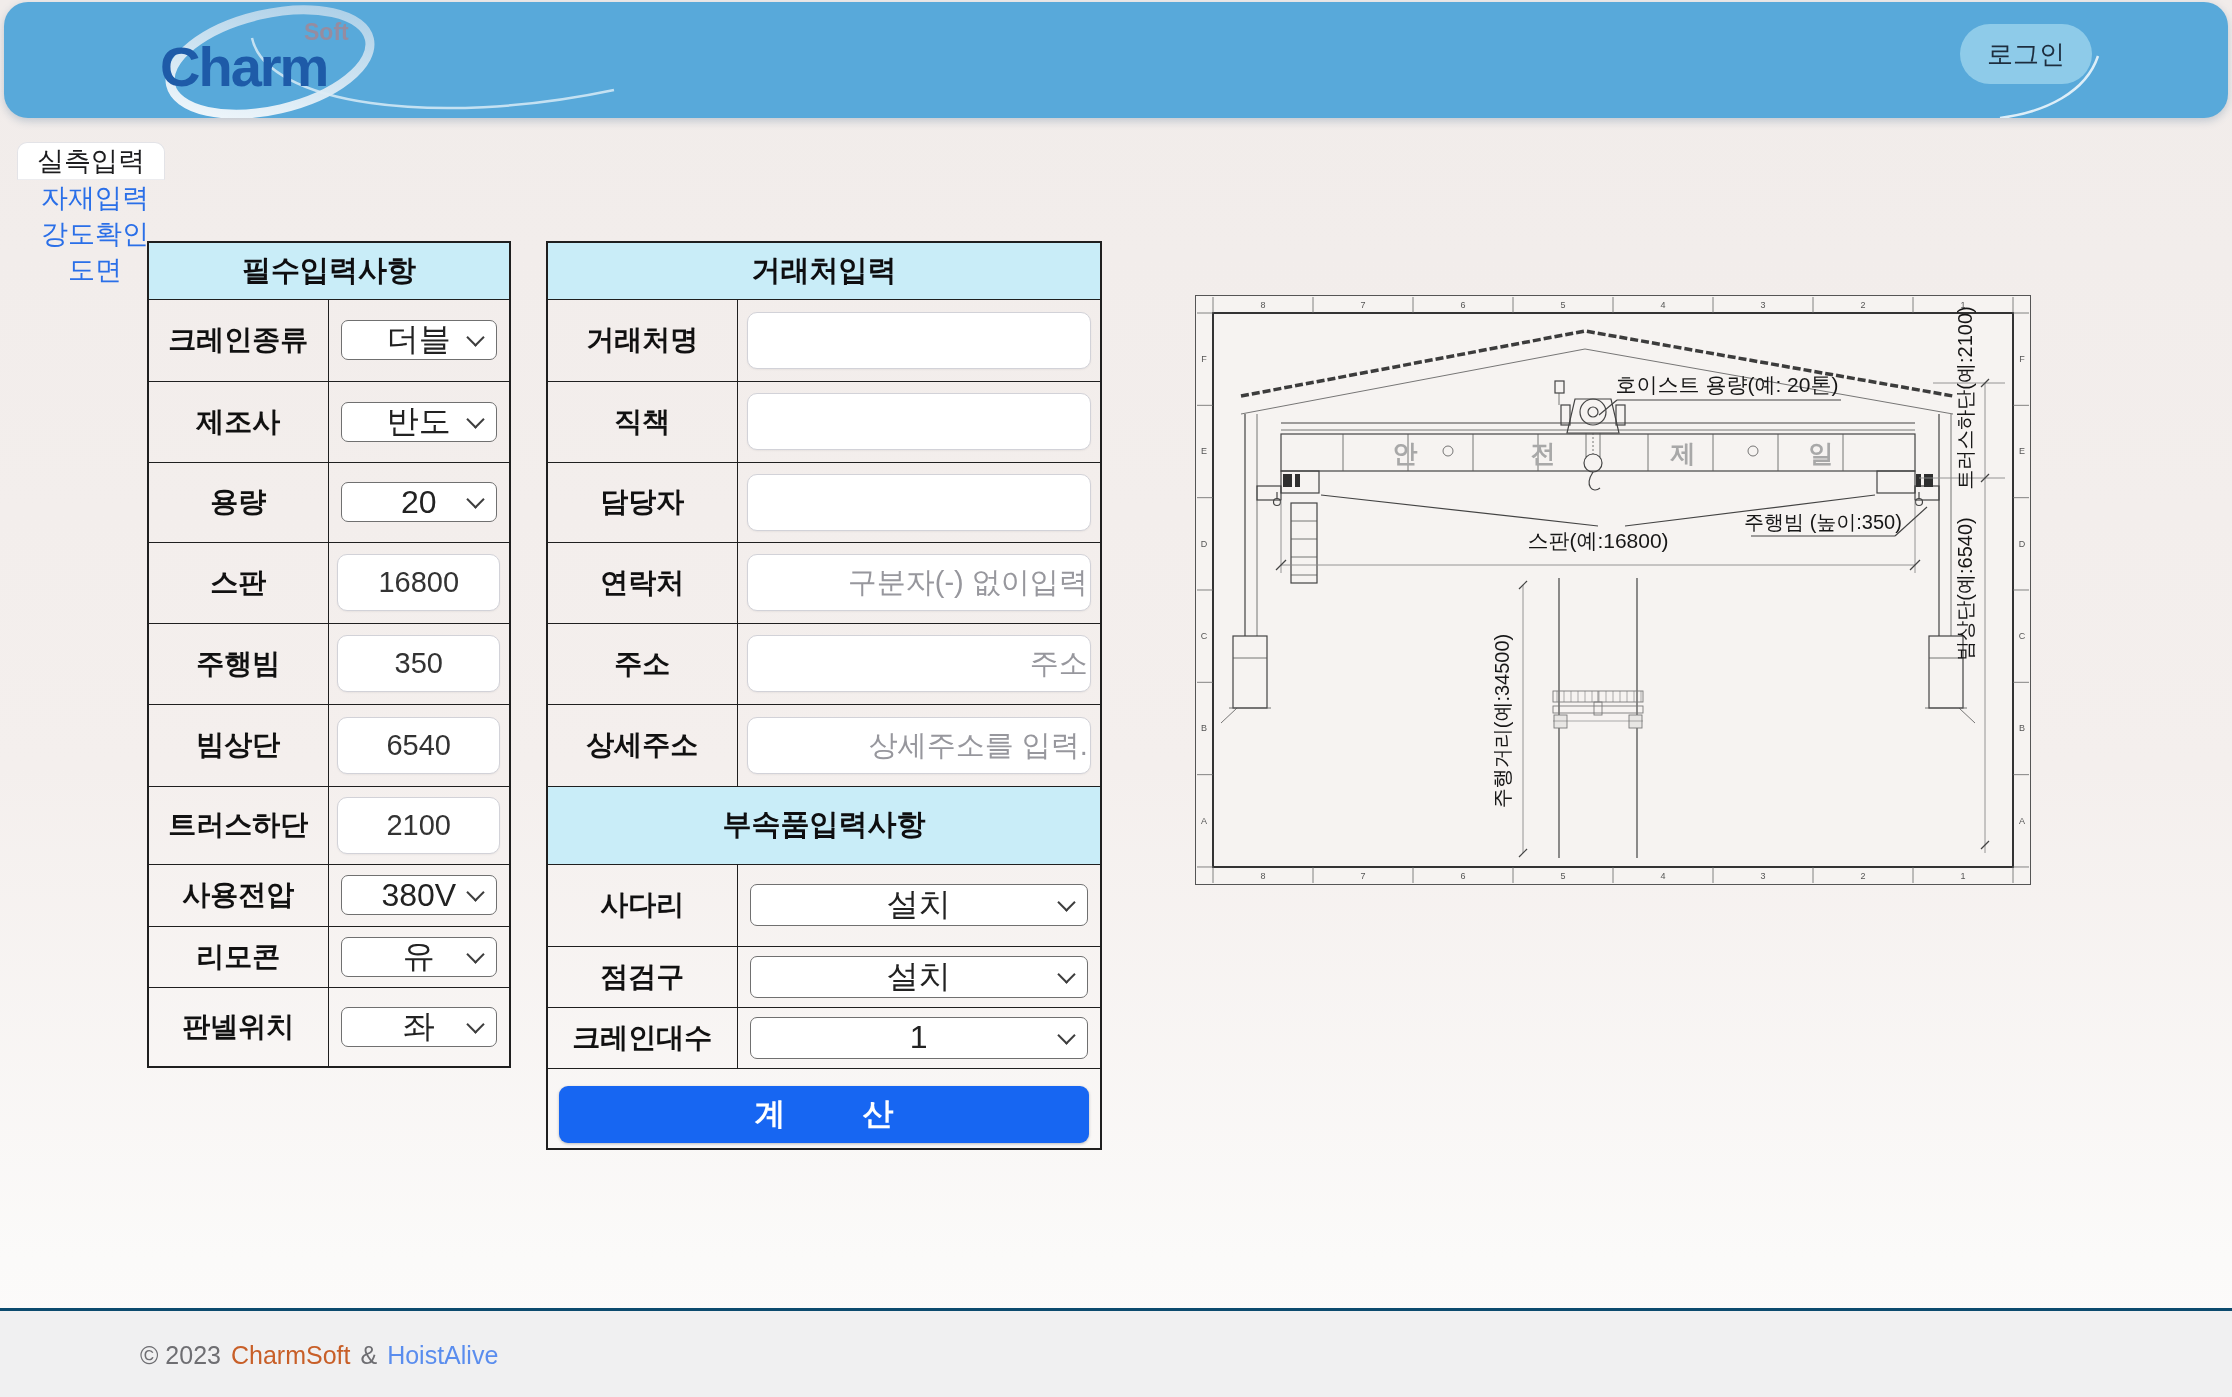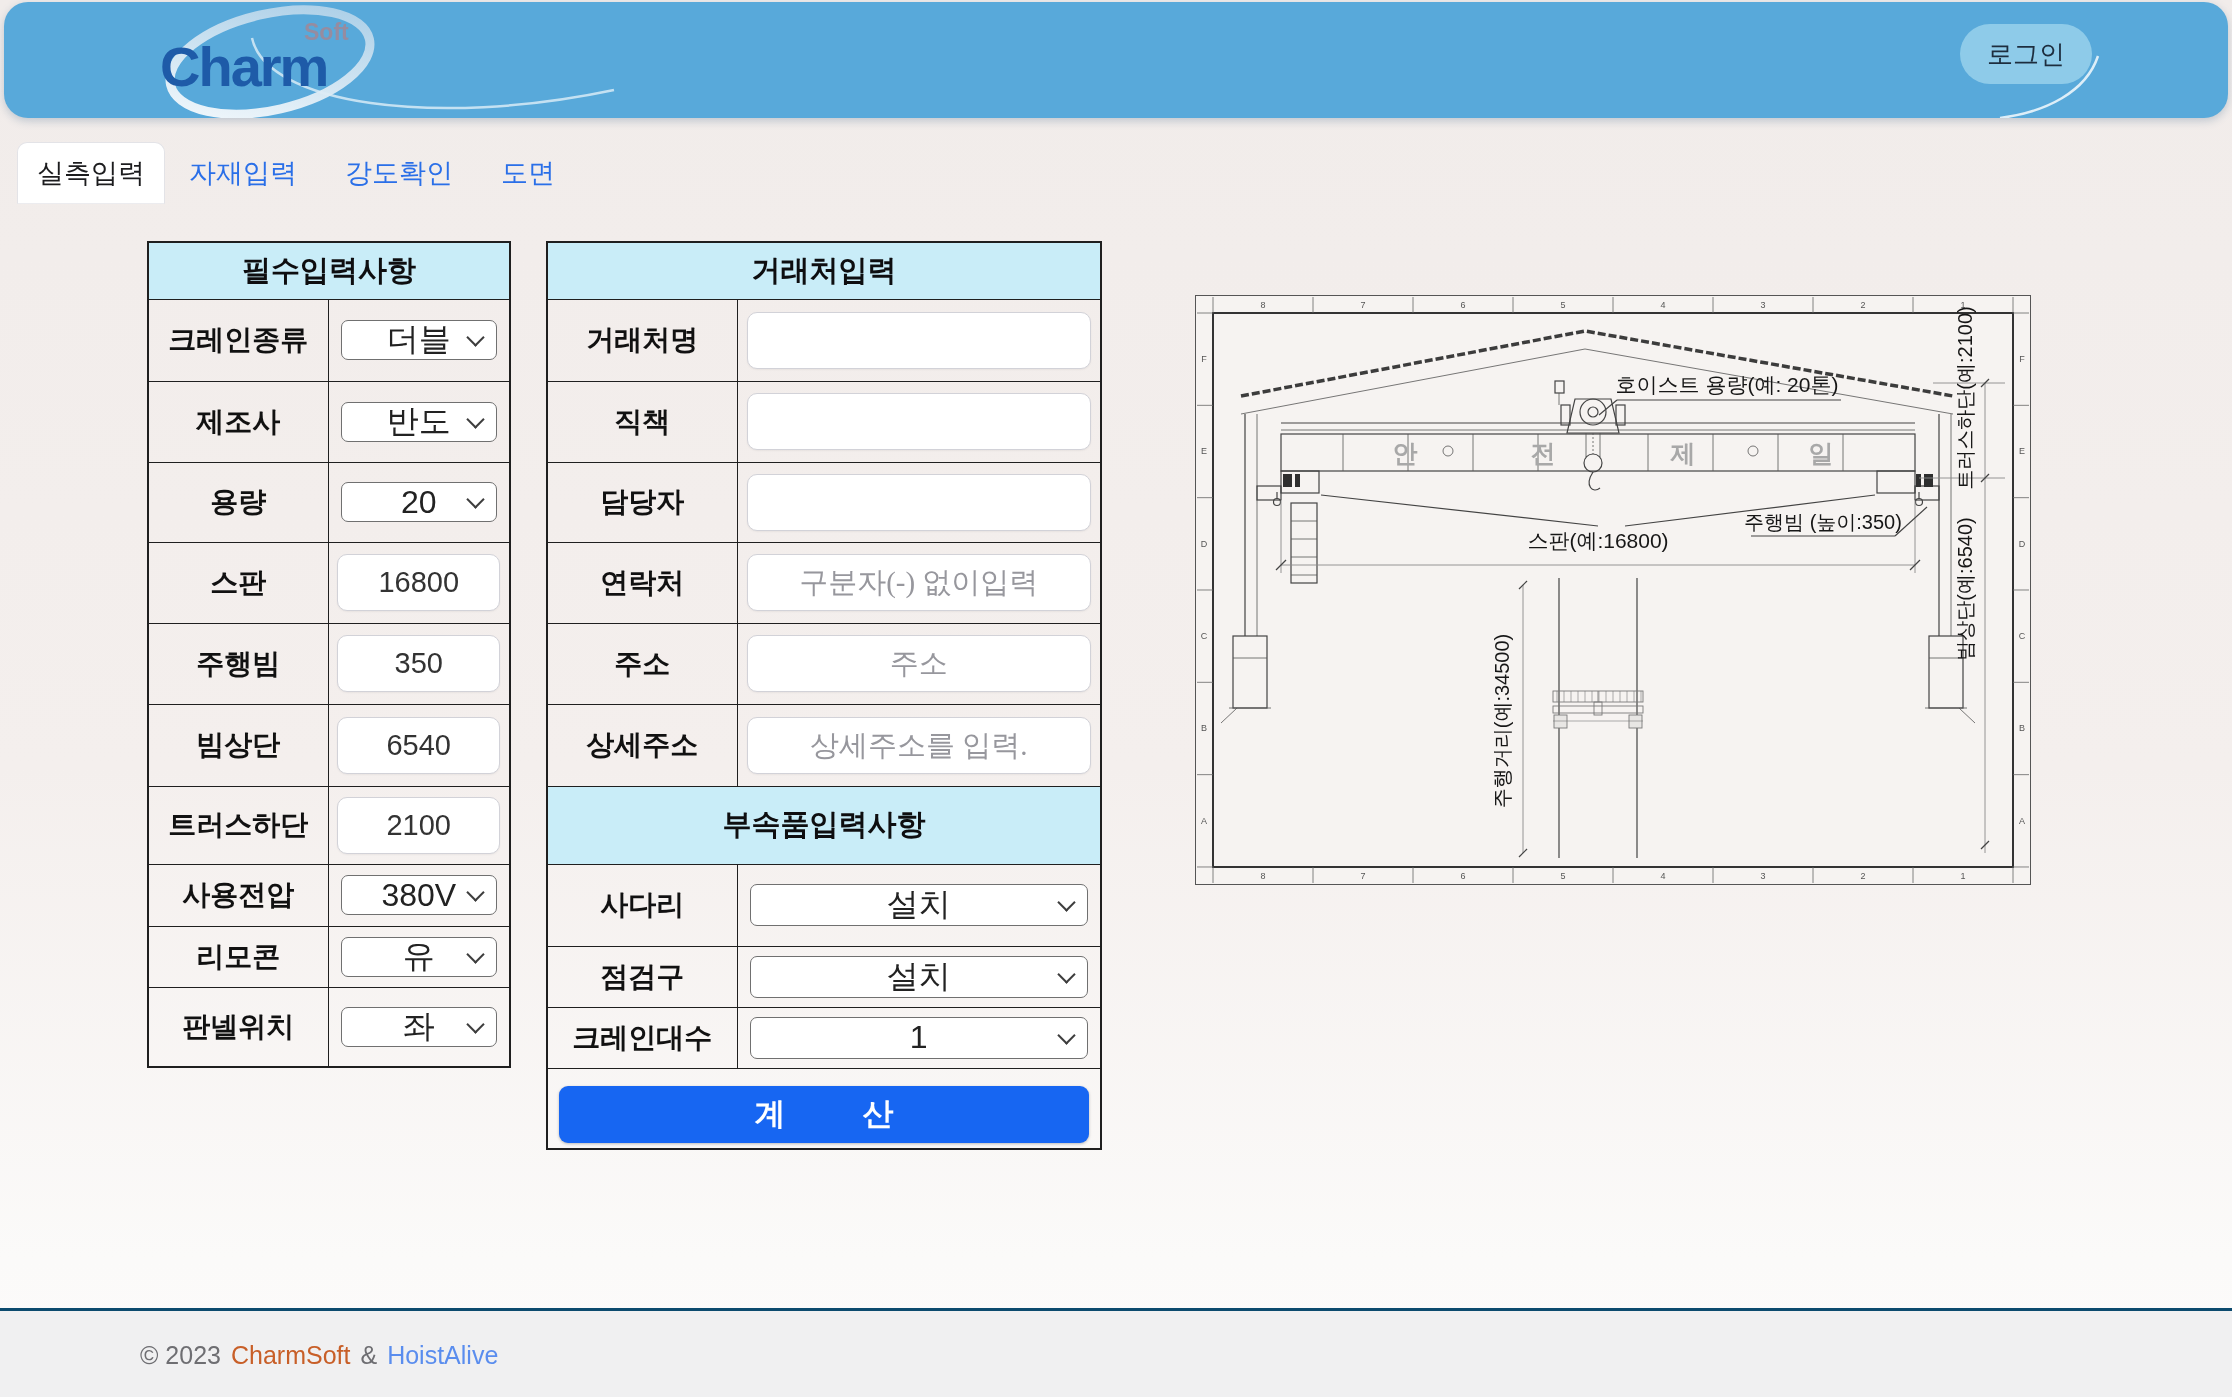--- a/index.html
+++ b/index.html
@@ -20,21 +20,21 @@
   }
   #hdr-decor{position:absolute;left:0;top:0;width:100%;height:100%;}
   #logo{position:absolute;left:148px;top:2px;width:240px;height:114px;}
   #login{
     position:absolute;right:136px;top:22px;width:132px;height:60px;
     background:#8ecbe9;border:none;border-radius:30px;
     font-family:inherit;font-size:26px;color:#1d2d3e;cursor:pointer;
   }
 
   
-  #tabs{position:absolute;left:17px;top:142px;height:62px;display:flex;align-items:stretch;}
+  #tabs{position:absolute;left:17px;top:142px;height:62px;display:flex;align-items:stretch;flex-direction:column;}
   .tab{
     display:flex;align-items:center;justify-content:center;
     font-size:27px;color:#2a6fe8;padding:0 24px;cursor:pointer;white-space:nowrap;
   }
   .tab.active{
     background:#fff;border:1.5px solid #e3e3e7;border-bottom-color:#ececef;
     border-radius:10px 10px 0 0;color:#1c1c1e;width:148px;padding:0;box-sizing:border-box;
   }
 
   
@@ -47,21 +47,21 @@
   td.lbl{font-size:28px;font-weight:700;color:#111;}
   tr.h57{height:57px}tr.h82{height:82px}tr.h81{height:81px}tr.h80{height:80px}
   tr.h78{height:78px}tr.h62{height:62px}tr.h61{height:61px}
 
   input.tin{
     width:157px;height:53px;border:1.5px solid #d2d2d8;border-radius:10px;background:#fff;
     font-family:inherit;font-size:29px;color:#333;text-align:center;
     box-shadow:0 1px 2px rgba(0,0,0,.05);outline:none;
   }
   input.tin2{width:338px;height:53px;border:1.5px solid #d2d2d8;border-radius:10px;background:#fff;
-    font-family:Liberation Serif, serif;font-size:29px;color:#333;text-align:center;
+    font-family:Liberation Sans, sans-serif;font-size:29px;color:#333;text-align:right;
     box-shadow:0 1px 2px rgba(0,0,0,.05);outline:none;}
   input::placeholder{color:#97979d;opacity:1;}
 
   .sel{
     width:156px;height:40px;border:1.5px solid #707070;border-radius:7px;background:#fff;
     display:inline-flex;align-items:center;justify-content:center;position:relative;
     font-size:32px;color:#222;cursor:pointer;box-sizing:border-box;
   }
   .sel2{width:338px;height:42px;}
   .chev{

